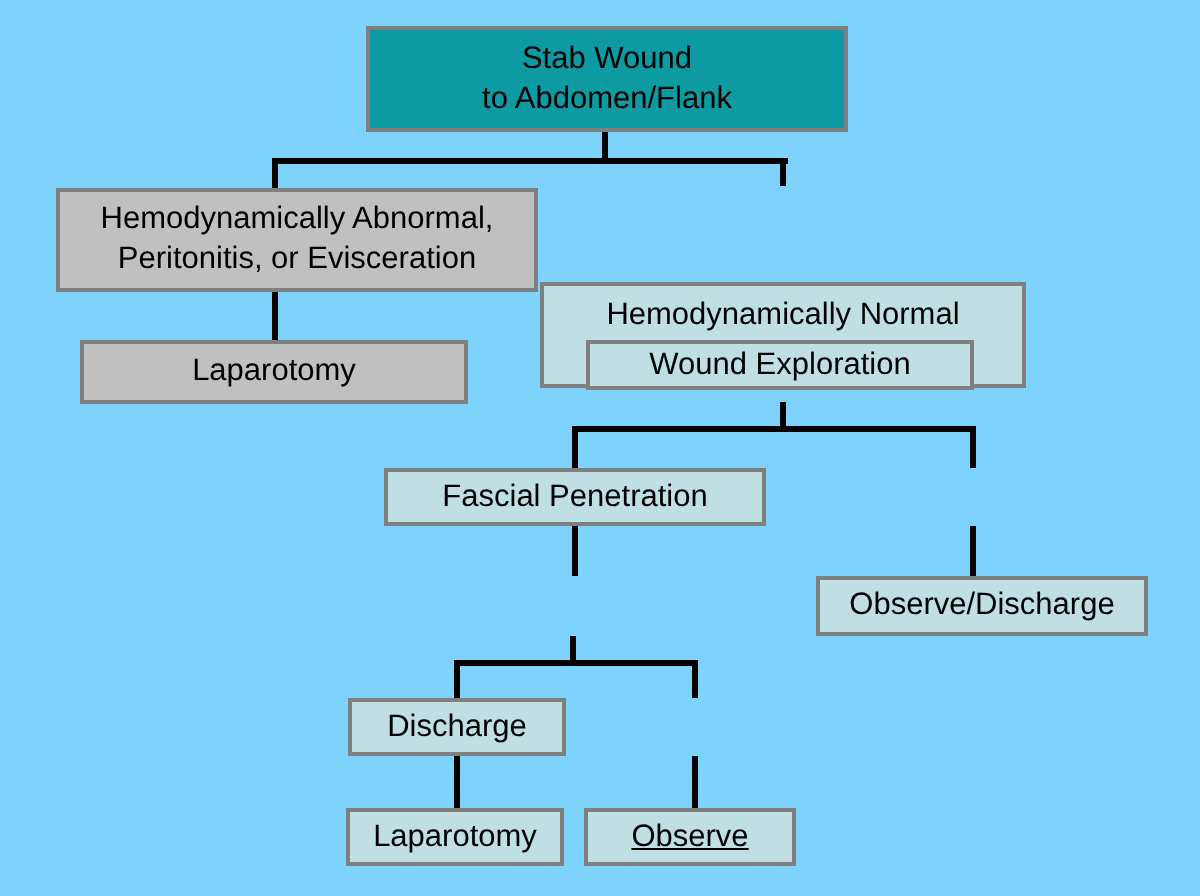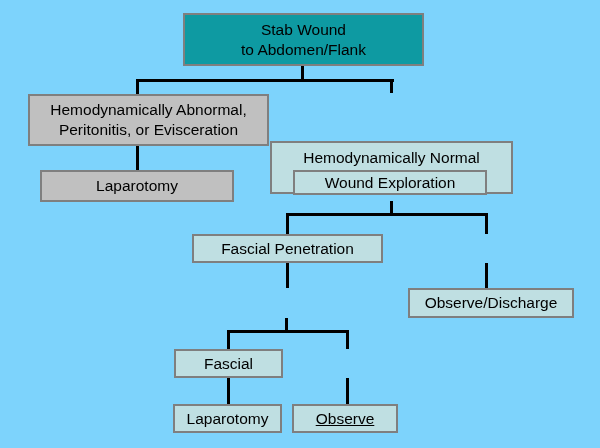--- a/index.html
+++ b/index.html
@@ -115,21 +115,21 @@
     <span class="lbl">Fascial Penetration</span>
   </div>
 
 
 
   <div class="node blue" id="n-od">
     <span class="lbl">Observe/Discharge</span>
   </div>
 
   <div class="node blue" id="n-pos">
-    <span class="lbl">Fascial</span>
+    <span class="lbl">Discharge</span>
   </div>
 
 
   <div class="node blue" id="n-lap2">
     <span class="lbl">Laparotomy</span>
   </div>
 
   <div class="node blue" id="n-obs">
     <span class="lbl">Observe</span>
   </div>

